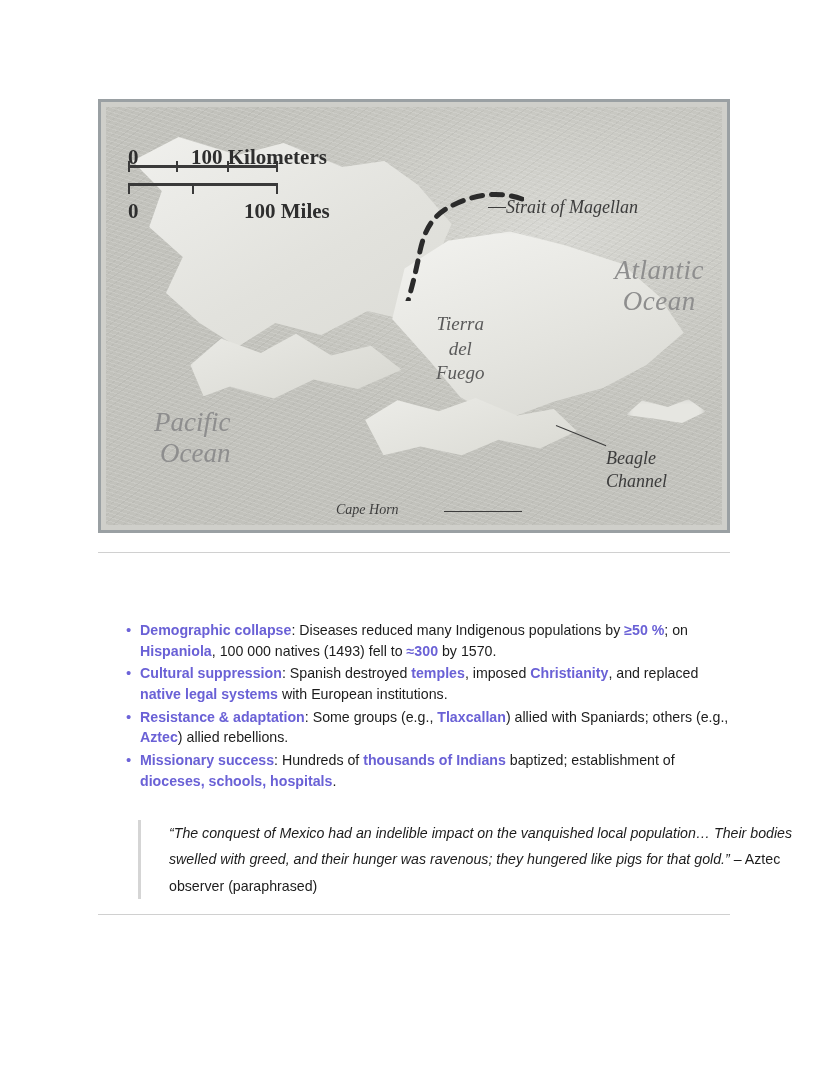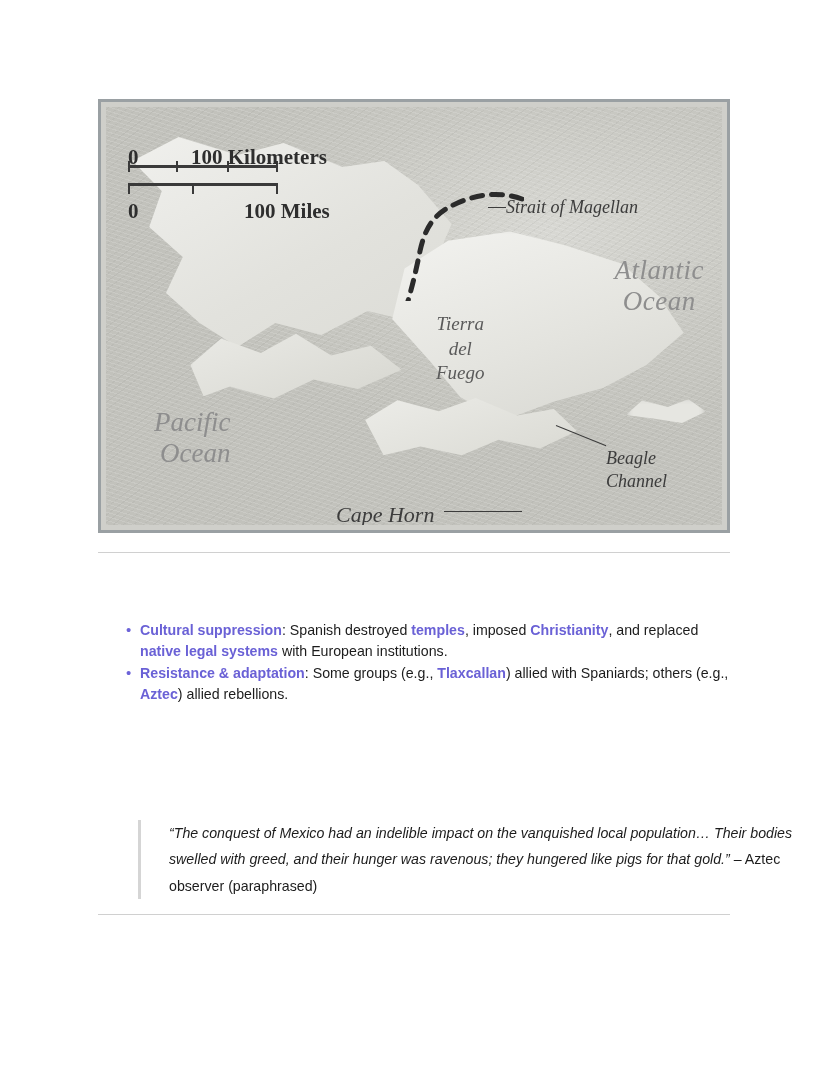--- a/index.html
+++ b/index.html
@@ -107,21 +107,21 @@
     left: 330px; top: 205px; text-align: center;
     font-size: 19px; color: #5a5a5a; line-height: 1.3;
   }
   .lbl-strait {
     left: 400px; top: 90px; font-size: 18px; color: #3c3c3c;
   }
   .lbl-beagle {
     left: 500px; top: 340px; font-size: 18px; color: #3c3c3c; line-height: 1.25;
   }
   .lbl-cape {
-    left: 230px; top: 395px; font-size: 22px; color: #3c3c3c;
+    left: 230px; top: 395px; font-size: 14px; color: #3c3c3c;
   }
   .leader {
     position: absolute;
     height: 1px;
     background: #3c3c3c;
   }
   .leader.strait { left: 382px; top: 100px; width: 18px; }
   .leader.beagle {
     left: 450px; top: 318px; width: 54px;
     transform: rotate(22deg); transform-origin: left center;
@@ -298,22 +298,24 @@
       <div class="leader strait"></div>
       <div class="leader beagle"></div>
       <div class="leader cape"></div>
     </div>
   </div>
 
   <div class="hrule r1"></div>
 
 
   <ul class="bullets" id="bullet-list">
+      <li><span class="hl">Demographic collapse</span><span>: Diseases reduced many Indigenous populations by </span><span class="hl-light">≥50 %</span><span>; on </span><span class="hl-light">Hispaniola</span><span>, 100 000 natives (1493) fell to </span><span class="hl-light">≈300</span><span> by 1570.</span></li>
       <li><span class="hl">Cultural suppression</span><span>: Spanish destroyed </span><span class="hl-light">temples</span><span>, imposed </span><span class="hl-light">Christianity</span><span>, and replaced </span><span class="hl-light">native legal systems</span><span> with European institutions.</span></li>
       <li><span class="hl">Resistance &amp; adaptation</span><span>: Some groups (e.g., </span><span class="hl-light">Tlaxcallan</span><span>) allied with Spaniards; others (e.g., </span><span class="hl-light">Aztec</span><span>) allied rebellions.</span></li>
+      <li><span class="hl">Missionary success</span><span>: Hundreds of </span><span class="hl-light">thousands of Indians</span><span> baptized; establishment of </span><span class="hl-light">dioceses, schools, hospitals</span><span>.</span></li>
     </ul>
 
   <blockquote class="quote">
     <span class="q-italic">“The conquest of Mexico had an indelible impact on the vanquished local population… Their bodies swelled with greed, and their hunger was ravenous; they hungered like pigs for that gold.”</span><span> – Aztec observer (paraphrased)</span>
   </blockquote>
 
   <div class="hrule r2"></div>
 
 
 </div>

